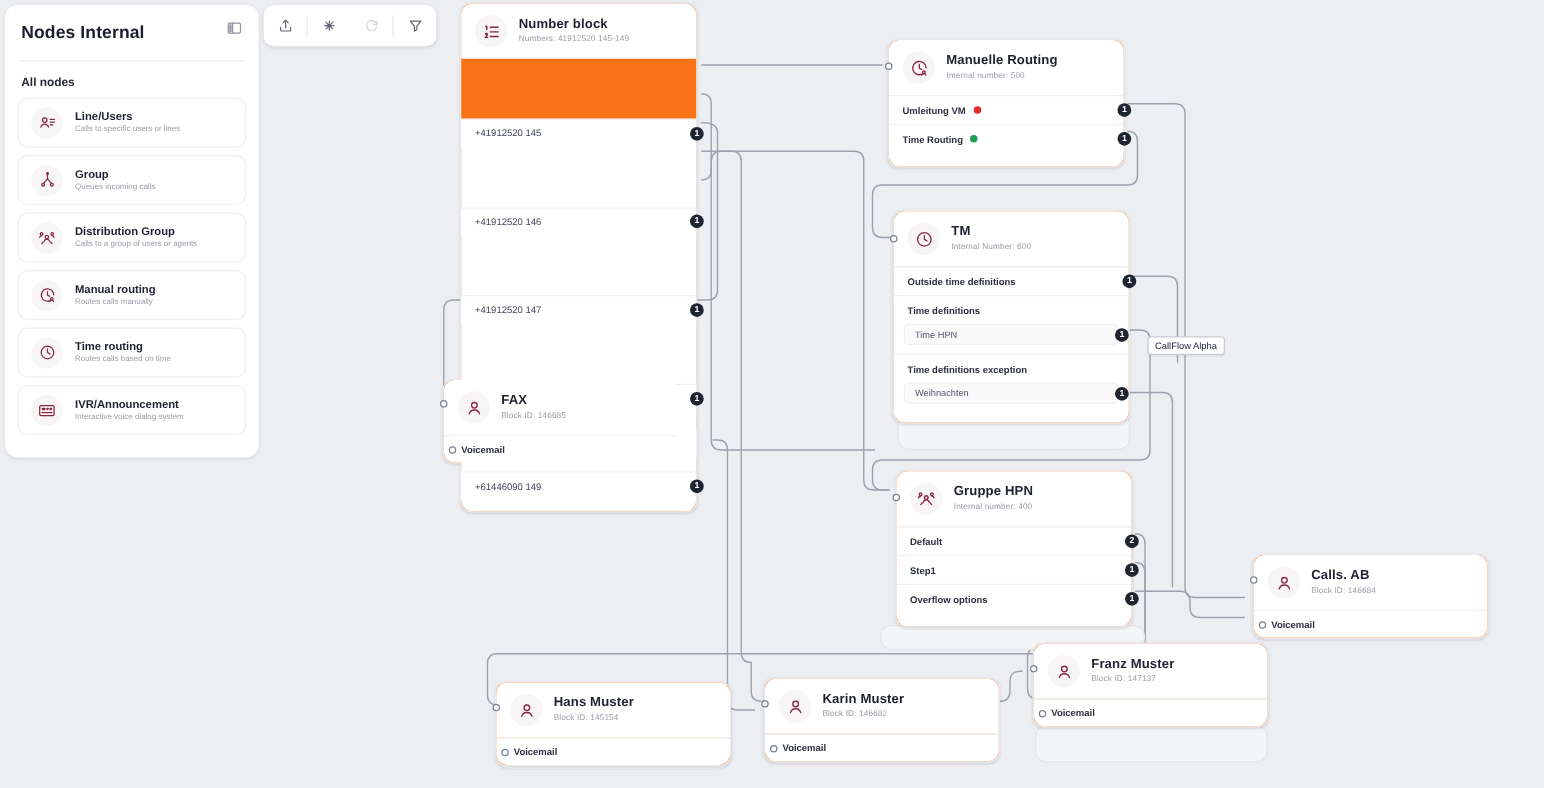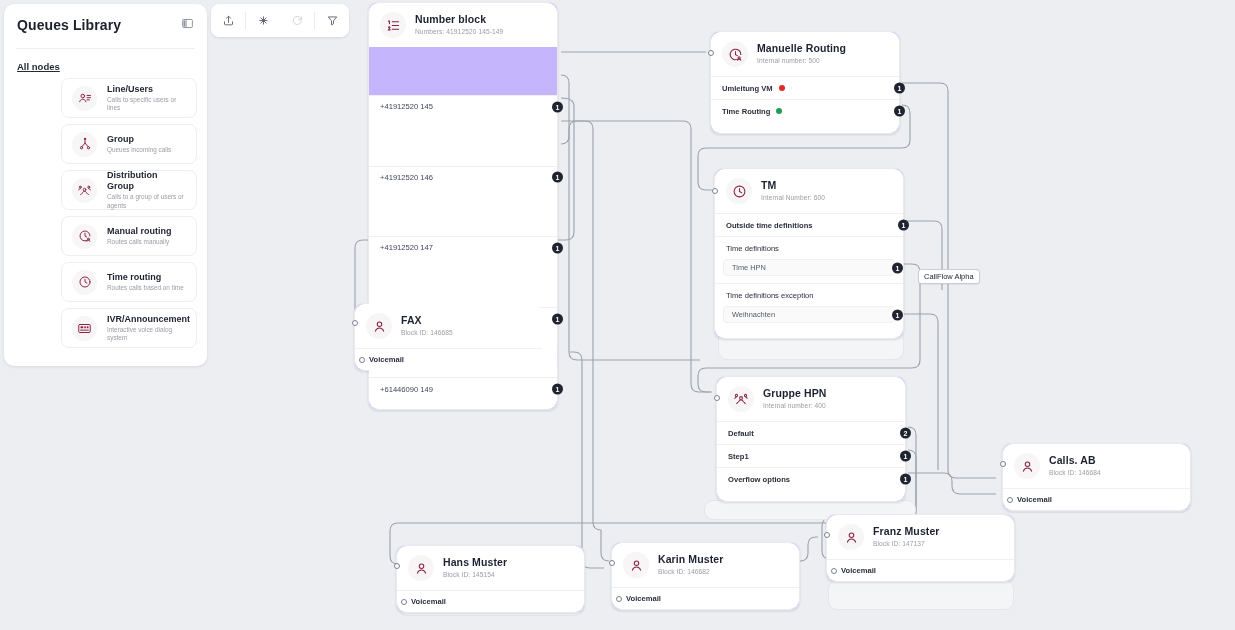--- a/index.html
+++ b/index.html
@@ -13,21 +13,21 @@
   }
   #app { position: relative; width: 1235px; height: 630px; }
 
   
   #canvas { position: absolute; inset: 0; background: #eceef1; }
   #edges  { position: absolute; inset: 0; width: 1235px; height: 630px; pointer-events: none; }
 
   
   .node {
     position: absolute;
-    background: #c4b5fd;
+    background: #f97316;
     border-radius: 9px;
     box-shadow: 0 1px 2px rgba(16,24,40,.07), 0 1px 3px rgba(16,24,40,.06);
     border: 1px solid #e9eaee;
     overflow: visible;
   }
   .node-shadowlayer {
     position: absolute;
     background: #f4f5f7;
     border: 1px solid #e4e6ea;
     border-radius: 9px;
@@ -93,21 +93,21 @@
     margin: 4px 8px 7px 8px;
     height: 17px;
     background: #fafafa;
     border: 1px solid #f0f0f2;
     border-radius: 4px;
     display: flex; align-items: center;
     padding: 0 8px;
     font-size: 7.4px; color: #55596a;
     position: relative;
   }
-  .sub-label { padding: 7px 11px 2px; font-size: 7.6px; font-weight: normal; color:#2b2f3c; }
+  .sub-label { padding: 7px 11px 2px; font-size: 7.6px; font-weight: bold; color:#2b2f3c; }
 
   
   .numrow {
     position: relative;
     display:flex; align-items:center;
     height: 22.6px; padding: 0 11px;
     font-size: 7.6px; color: #41455a;
     border-top: 1px solid #eef0f2;
     background: #fff;
     margin-top: 48px;
@@ -121,28 +121,28 @@
     box-shadow: 0 1px 3px rgba(16,24,40,.10);
     z-index: 30;
   }
   .sb-head {
     display:flex; align-items:center; justify-content: space-between;
     padding: 12px 13px 0 13px;
   }
   .sb-title { font-size: 14px; font-weight: bold; color:#1b1f2b; letter-spacing:.1px;}
   .sb-panelicon { color:#8d919c; cursor:pointer; }
   .sb-divider { height:1px; background:#edeef1; margin: 14px 12px 0 12px; }
-  .sb-section { font-size: 9.5px; font-weight: bold; color:#252a36; padding: 12px 13px 6px 13px; text-decoration: underline; }
+  .sb-section { font-size: 9.5px; font-weight: bold; color:#252a36; padding: 12px 13px 6px 13px; }
   .sb-list { padding: 0 10px; }
   .sb-item {
     display:flex; align-items:center; gap: 10px;
     height: 40px; margin-bottom: 6px;
     border: 1px solid #eceef1; border-radius: 8px;
     padding: 0 10px;
-    background:#fff; cursor: pointer; margin-left: 47px;
+    background:#fff; cursor: pointer;
   }
   .sb-ico {
     width: 25px; height:25px; min-width:25px; border-radius:50%;
     background:#f7f5f6; display:flex; align-items:center; justify-content:center;
     color:#8a2540;
   }
   .sb-name { font-size: 9px; font-weight: bold; color:#1e2230; line-height:1.25;}
   .sb-desc { font-size: 6.4px; color:#9a9ca5; line-height:1.3; margin-top:1px;}
 
   
@@ -487,21 +487,21 @@
           <span>Voicemail</span>
         </div>
       </div>
     </div>
 
     <div id="tooltip">CallFlow Alpha</div>
   </div>
 
   <div id="sidebar">
     <div class="sb-head">
-      <div class="sb-title">Queues Library</div>
+      <div class="sb-title">Nodes Internal</div>
       <div class="sb-panelicon">
         <svg width="13" height="13" viewBox="0 0 24 24" fill="none" stroke="currentColor" stroke-width="1.8">
           <rect x="3" y="4.5" width="18" height="15" rx="2"></rect>
           <path d="M9.5 4.5v15"></path>
             <rect x="4.6" y="6.2" width="3.2" height="11.6" fill="currentColor" stroke="none"></rect>
         </svg>
       </div>
     </div>
     <div class="sb-divider"></div>
     <div class="sb-section">All nodes</div>

